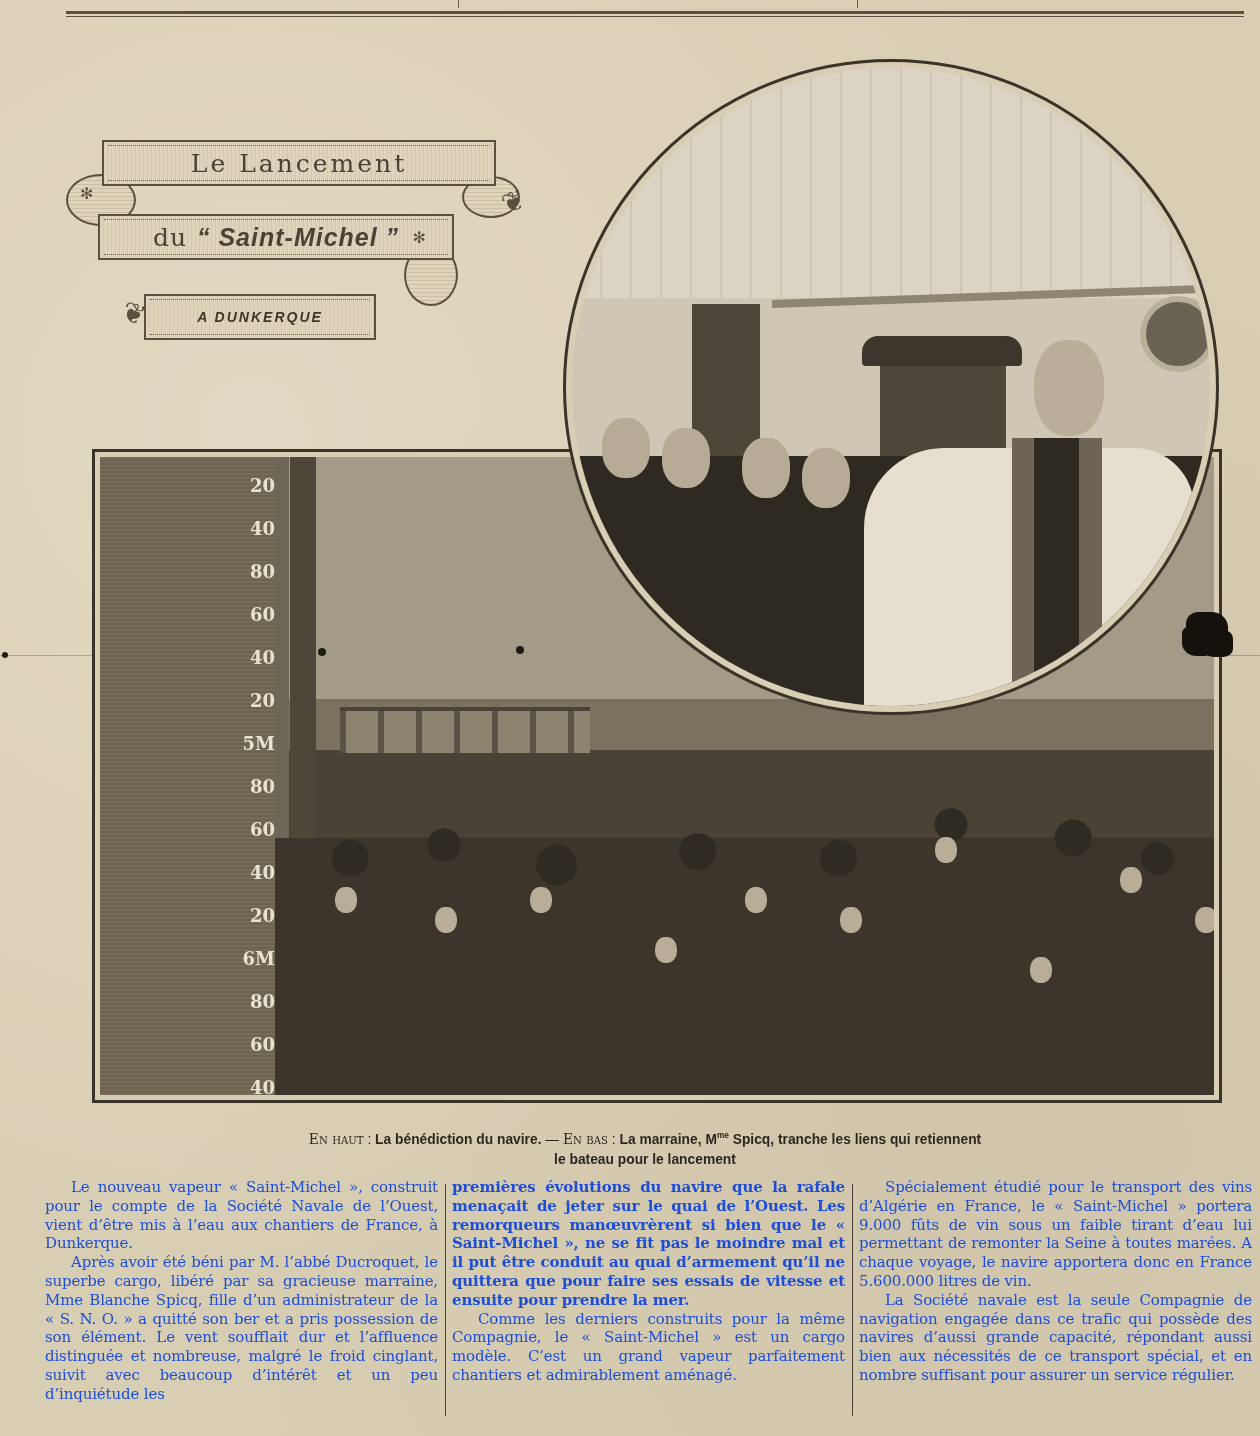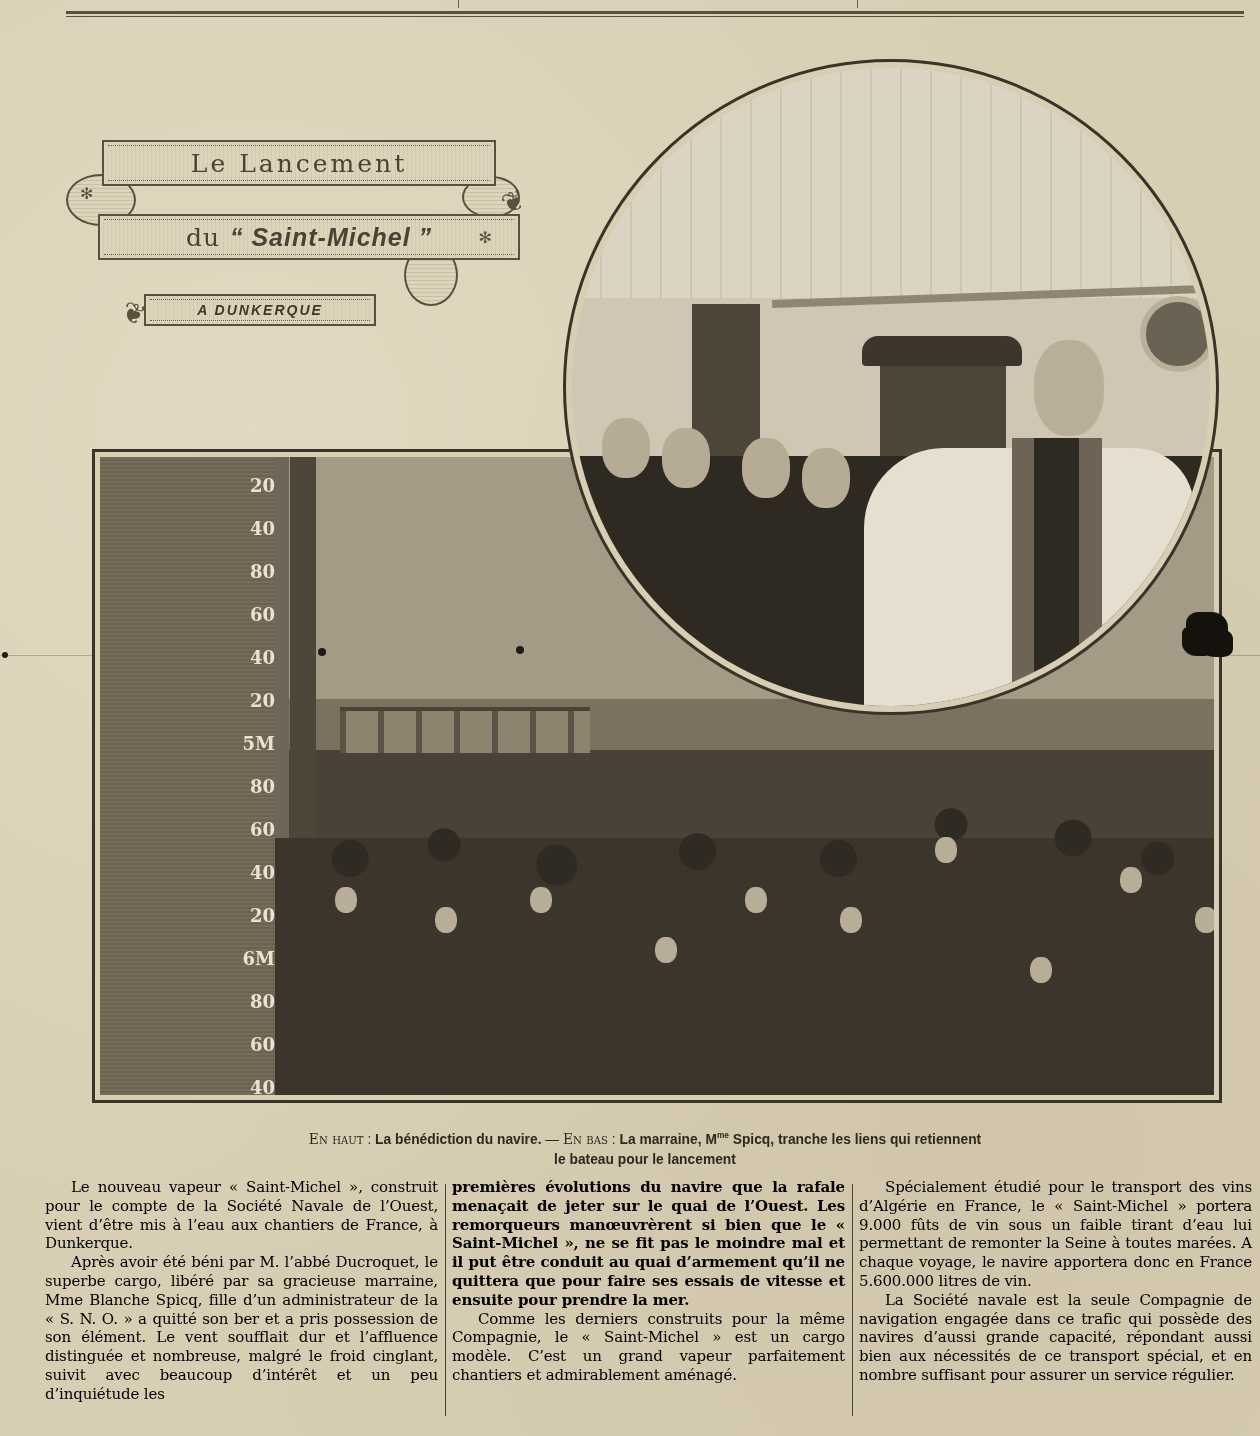--- a/index.html
+++ b/index.html
@@ -34,22 +34,22 @@
     .ribbon {
       position: absolute; border: 2px solid #5a5040;
       background: repeating-linear-gradient(90deg, #ddd4bb 0 3px, #d3c9ae 3px 4px);
       display: flex; align-items: center; justify-content: center;
     }
     .ribbon::before {
       content: ""; position: absolute; left: 4px; right: 4px; top: 3px; bottom: 3px;
       border-top: 1px dotted #6a604c; border-bottom: 1px dotted #6a604c;
     }
     .ribbon-1 { left: 38px; top: 8px; width: 394px; height: 46px; }
-    .ribbon-2 { left: 34px; top: 82px; width: 422px; height: 46px; }
-    .ribbon-3 { left: 80px; top: 162px; width: 232px; height: 32px; }
+    .ribbon-2 { left: 34px; top: 82px; width: 356px; height: 46px; }
+    .ribbon-3 { left: 80px; top: 162px; width: 232px; height: 46px; }
     .ribbon-curl {
       position: absolute; border: 2px solid #5a5040; border-radius: 50%;
       background: repeating-linear-gradient(0deg, #ddd4bb 0 3px, #c9bfa4 3px 4px);
     }
     .curl-a { left: 2px; top: 42px; width: 70px; height: 52px; }
     .curl-b { left: 398px; top: 44px; width: 58px; height: 42px; }
     .curl-c { left: 340px; top: 112px; width: 54px; height: 62px; }
     .tail { position: absolute; font-size: 28px; color: #5a5040; line-height: 1; }
     .tail-a { left: 438px; top: 56px; transform: rotate(-20deg); }
     .tail-b { left: 58px; top: 168px; transform: rotate(20deg); }
@@ -164,21 +164,21 @@
 
     
     .columns {
       position: absolute; left: 45px; top: 1178px; width: 1200px; height: 250px;
       display: grid; grid-template-columns: 393px 393px 393px; column-gap: 14px;
     }
     .col { position: relative; }
     .col-rule { position: absolute; top: 6px; width: 1px; height: 232px; background: #4a4234; }
     .para {
       font-family: "DejaVu Serif", serif; font-size: 15px; line-height: 18.8px;
-      text-align: justify; color: #000000; text-indent: 26px;
+      text-align: justify; color: #1d4ed8; text-indent: 26px;
       letter-spacing: -0.15px;
     }
     .para.cont { text-indent: 0; font-weight: bold; }
   </style>
 </head>
 <body>
 
 <div>
 
   <div class="top-rule"></div>

